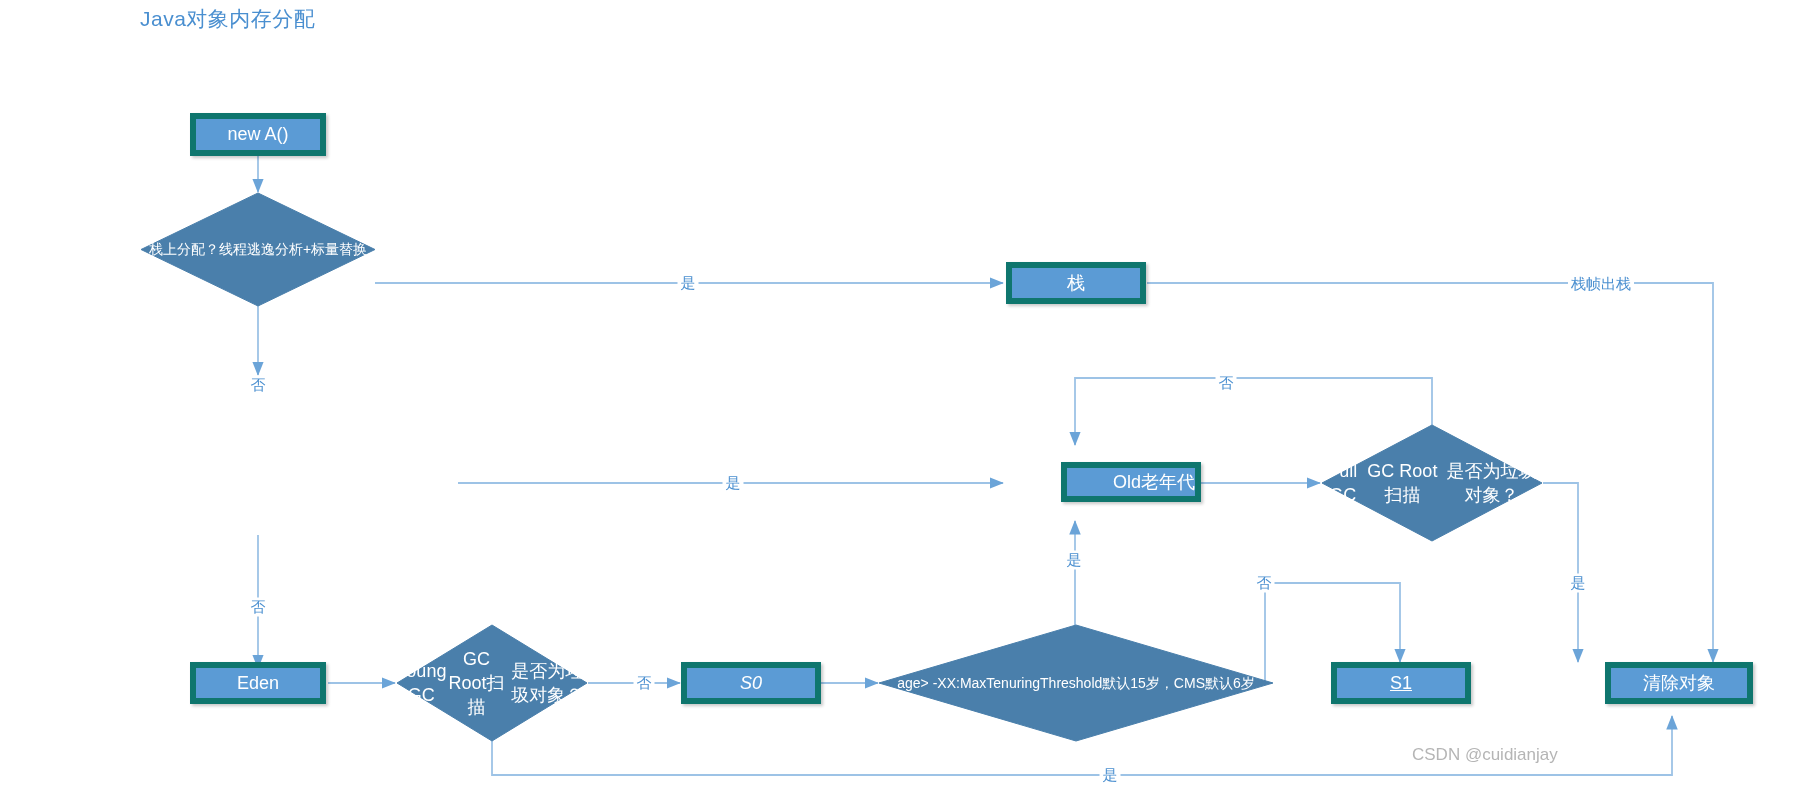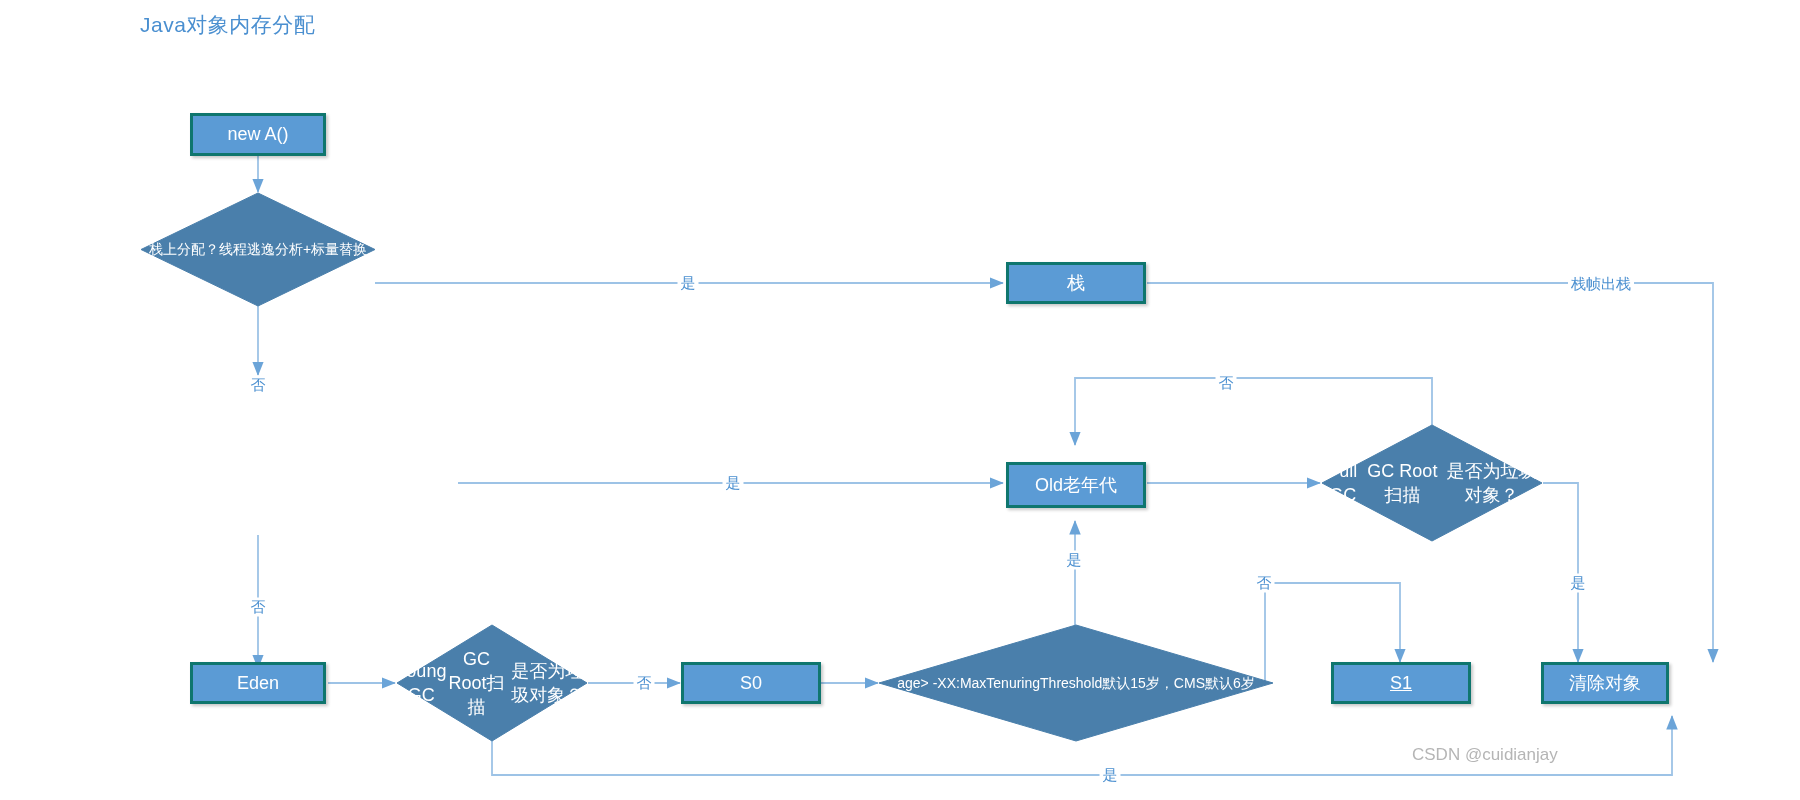--- a/index.html
+++ b/index.html
@@ -26,34 +26,33 @@
     pointer-events: none;
   }
   .title {
     position: absolute;
     left: 140px;
     top: 5px;
     font-size: 21px;
     color: #4a8fd0;
     letter-spacing: 0.5px;
     white-space: nowrap;
-    margin-top: 6px;
   }
   .node {
     position: absolute;
     display: flex;
     align-items: center;
     justify-content: center;
     text-align: center;
     color: #ffffff;
     box-sizing: border-box;
   }
   .rect {
     background: #5b9bd5;
-    border: 3px solid #0f766e;
+    border: 6px solid #0f766e;
     box-shadow: 2px 2px 3px rgba(0,0,0,0.22);
     font-size: 18px;
   }
   .diamond-wrap {
     position: absolute;
   }
   .diamond-wrap svg {
     position: absolute;
     left: 0;
     top: 0;
@@ -153,40 +152,40 @@
       <span class="lbl-line">线程逃逸分析+</span>
       <span class="lbl-line">标量替换</span>
     </div>
   </div>
 
 
   <div class="node rect" style="left:1006px; top:262px; width:140px; height:42px;">
     <span>栈</span>
   </div>
 
-  <div class="node rect" style="left:1006px; top:462px; width:140px; height:46px;">
+  <div class="node rect" style="left:1061px; top:462px; width:140px; height:40px;justify-content:flex-end;">
     <span>Old老年代</span>
   </div>
 
   <div class="node rect" style="left:190px; top:662px; width:136px; height:42px;">
     <span>Eden</span>
   </div>
 
   <div class="diamond-wrap" style="left:396px; top:624px; width:192px; height:118px;">
     <svg width="192" height="118">
       <polygon points="96,1 191,59 96,117 1,59" fill="#4a7fab" stroke="#4a7fab" stroke-width="1"></polygon>
     </svg>
     <div class="diamond-label" style="font-size:18px;">
       <span class="lbl-line">Young GC</span>
       <span class="lbl-line">GC Root扫描</span>
       <span class="lbl-line">是否为垃圾对象？</span>
     </div>
   </div>
 
-  <div class="node rect" style="left:681px; top:662px; width:140px; height:42px;">
+  <div class="node rect" style="left:681px; top:662px; width:140px; height:42px;font-style:italic;">
     <span>S0</span>
   </div>
 
   <div class="diamond-wrap" style="left:878px; top:624px; width:396px; height:118px;">
     <svg width="396" height="118">
       <polygon points="198,1 395,59 198,117 1,59" fill="#4a7fab" stroke="#4a7fab" stroke-width="1"></polygon>
     </svg>
     <div class="diamond-label">
       <span class="lbl-line">age&gt; -XX:MaxTenuringThreshold</span>
       <span class="lbl-line">默认15岁，CMS默认6岁</span>
@@ -201,21 +200,21 @@
     <svg width="222" height="118">
       <polygon points="111,1 221,59 111,117 1,59" fill="#4a7fab" stroke="#4a7fab" stroke-width="1"></polygon>
     </svg>
     <div class="diamond-label" style="font-size:18px;">
       <span class="lbl-line">Full GC</span>
       <span class="lbl-line">GC Root扫描</span>
       <span class="lbl-line">是否为垃圾对象？</span>
     </div>
   </div>
 
-  <div class="node rect" style="left:1541px; top:662px; width:128px; height:42px;justify-content:center;">
+  <div class="node rect" style="left:1605px; top:662px; width:148px; height:42px;justify-content:center;">
     <span>清除对象</span>
   </div>
 
   <div class="edge-label" style="left:688px; top:283px;">是</div>
   <div class="edge-label" style="left:258px; top:385px;">否</div>
   <div class="edge-label" style="left:733px; top:483px;">是</div>
   <div class="edge-label" style="left:258px; top:607px;">否</div>
   <div class="edge-label" style="left:1601px; top:284px;">栈帧出栈</div>
   <div class="edge-label" style="left:1226px; top:383px;">否</div>
   <div class="edge-label" style="left:1578px; top:583px;">是</div>

